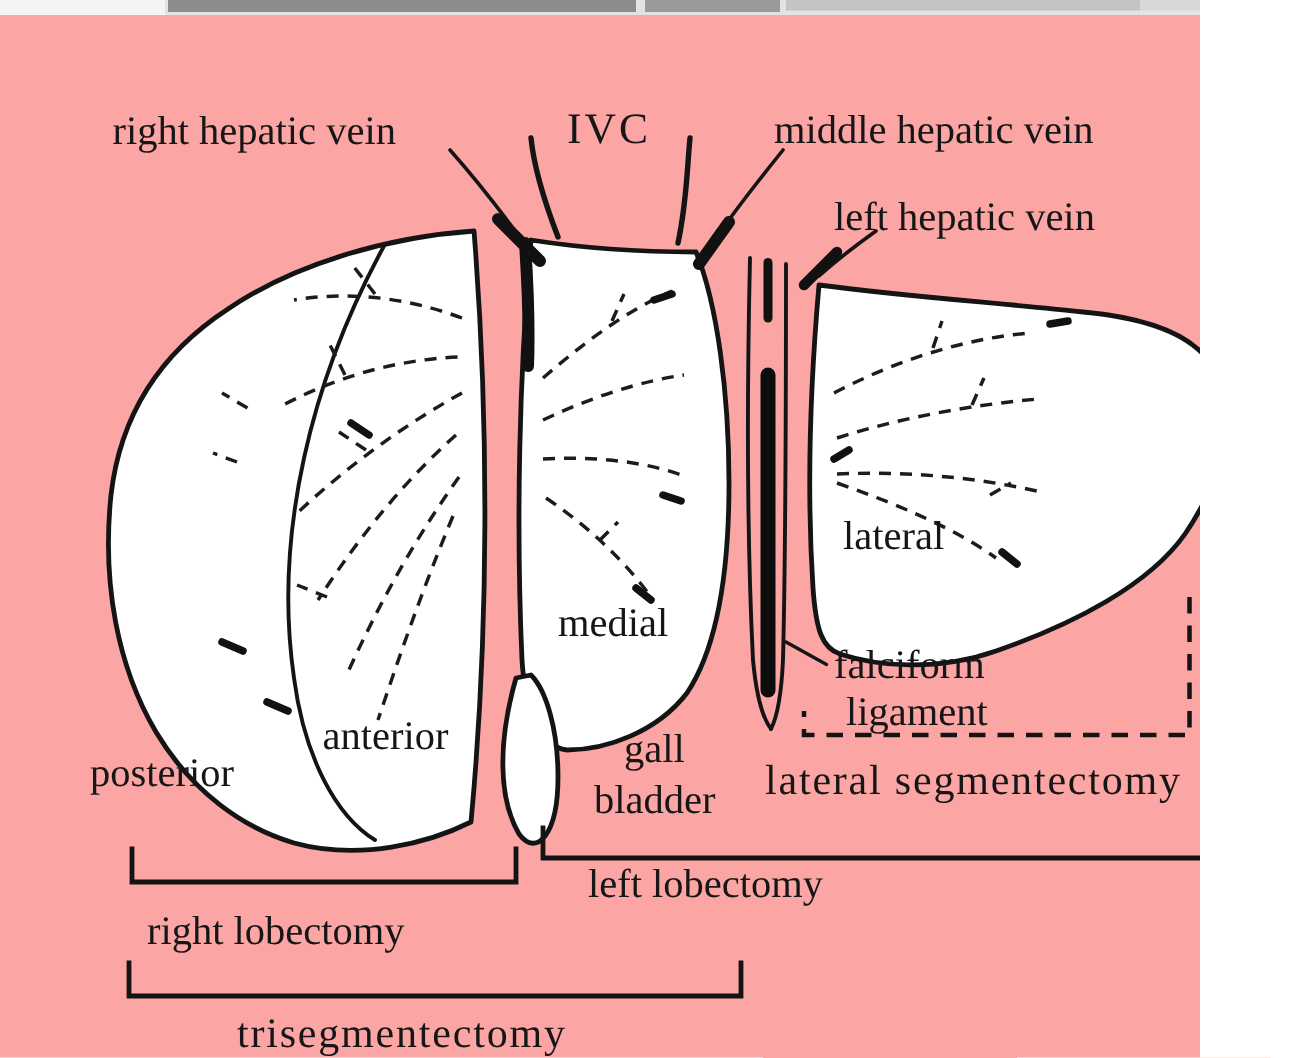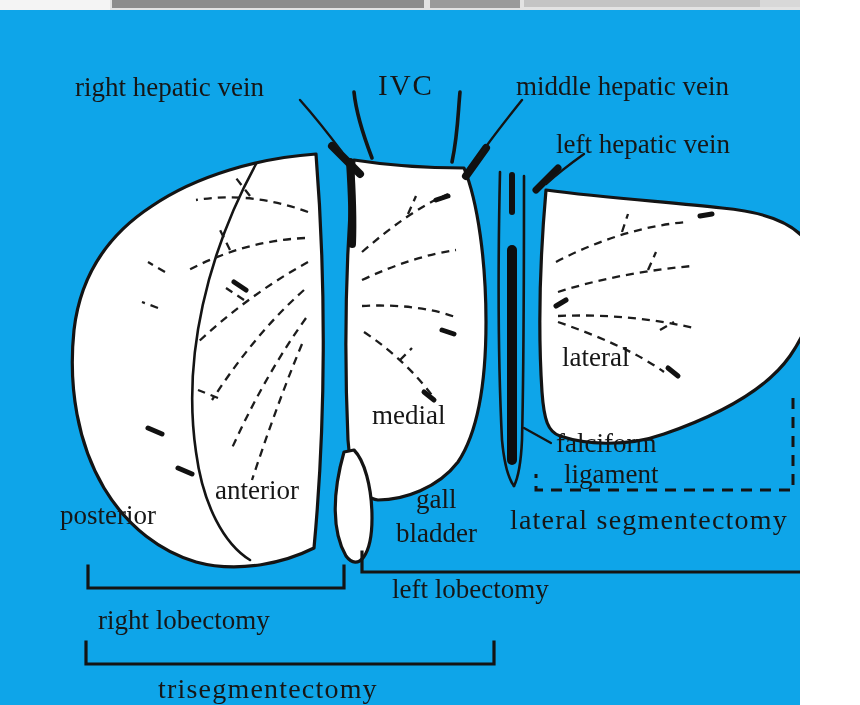--- a/index.html
+++ b/index.html
@@ -1,16 +1,16 @@
 <!DOCTYPE html>
 <html><head>
 <meta charset="utf-8">
 <style>
   html,body{margin:0;padding:0;background:#ffffff;}
-  #page{position:relative;width:800px;height:705px;background:#0ea5e9;overflow:hidden;
+  #page{position:relative;width:800px;height:705px;background:#fca5a5;overflow:hidden;
         font-family:"Liberation Serif","DejaVu Serif",serif;}
   svg{position:absolute;left:0;top:0;}
   .lbl{font-family:"Liberation Serif","DejaVu Serif",serif;font-size:27px;fill:#161616;}
   .lbl-big{font-size:28px;letter-spacing:1.2px;}
   .ivc{font-size:29px;letter-spacing:2px;}
   .outline{fill:#ffffff;stroke:#141414;stroke-width:3.2;stroke-linejoin:round;}
   .line{fill:none;stroke:#141414;stroke-width:2.6;stroke-linecap:round;}
   .thick{fill:none;stroke:#111111;stroke-width:8;stroke-linecap:round;}
   .dash{fill:none;stroke:#1c1c1c;stroke-width:2.3;stroke-dasharray:8 6;}
   .dashbracket{fill:none;stroke:#141414;stroke-width:3;stroke-dasharray:11 8;}

